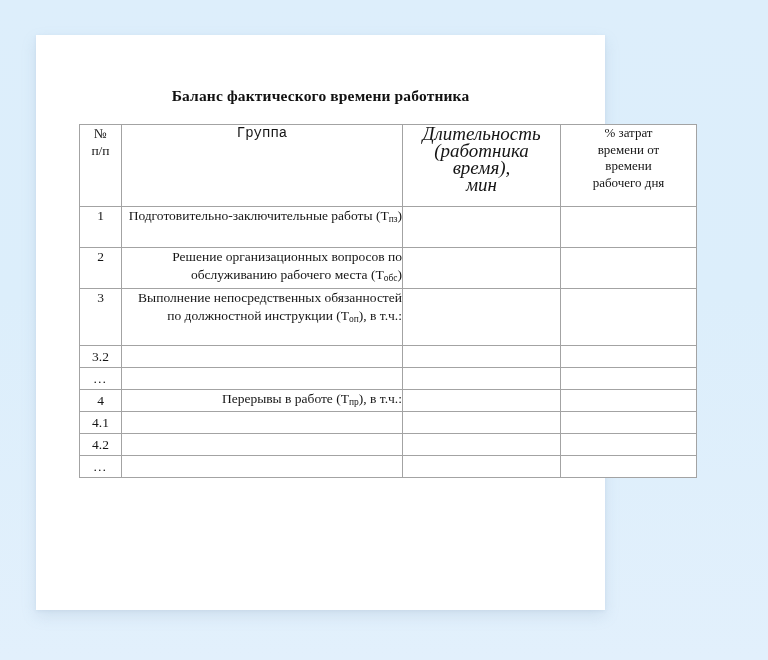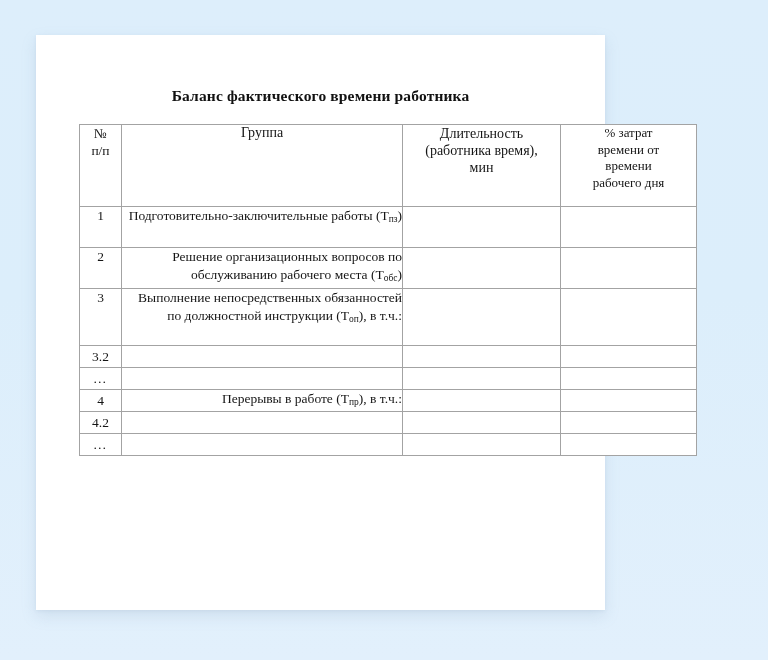--- a/index.html
+++ b/index.html
@@ -79,22 +79,22 @@
   
   thead th {
     text-align: center;
     vertical-align: middle;
     font-size: 13px;
     line-height: 16px;
     height: 81px;
     padding: 2px 4px;
   }
   thead th.h-num   { font-size: 13.5px; line-height: 17px; }
-  thead th.h-group { font-size: 14px; }
-  thead th.h-dur   { font-size: 14px; line-height: 17px; }
+  thead th.h-group { font-size: 14px; font-family: Liberation Mono, monospace; }
+  thead th.h-dur   { font-size: 19px; line-height: 17px; font-style: italic; }
   thead th.h-pct   { font-size: 13px;   line-height: 16.5px; text-align: center; }
 
   
   tbody td {
     font-size: 13.5px;
     line-height: 17.5px;
   }
   td.num {
     text-align: center;
     vertical-align: middle;
@@ -192,20 +192,26 @@
             <td class="blank"></td>
             <td class="blank"></td>
           </tr>
           <tr class="short">
             <td class="num">4</td>
             <td class="group">Перерывы в работе (Т<sub>пр</sub>), в т.ч.:</td>
             <td class="blank"></td>
             <td class="blank"></td>
           </tr>
           <tr class="short">
+            <td class="num">4.1</td>
+            <td class="group"></td>
+            <td class="blank"></td>
+            <td class="blank"></td>
+          </tr>
+          <tr class="short">
             <td class="num">4.2</td>
             <td class="group"></td>
             <td class="blank"></td>
             <td class="blank"></td>
           </tr>
           <tr class="short">
             <td class="num"><span class="ellipsis">…</span></td>
             <td class="group"></td>
             <td class="blank"></td>
             <td class="blank"></td>

